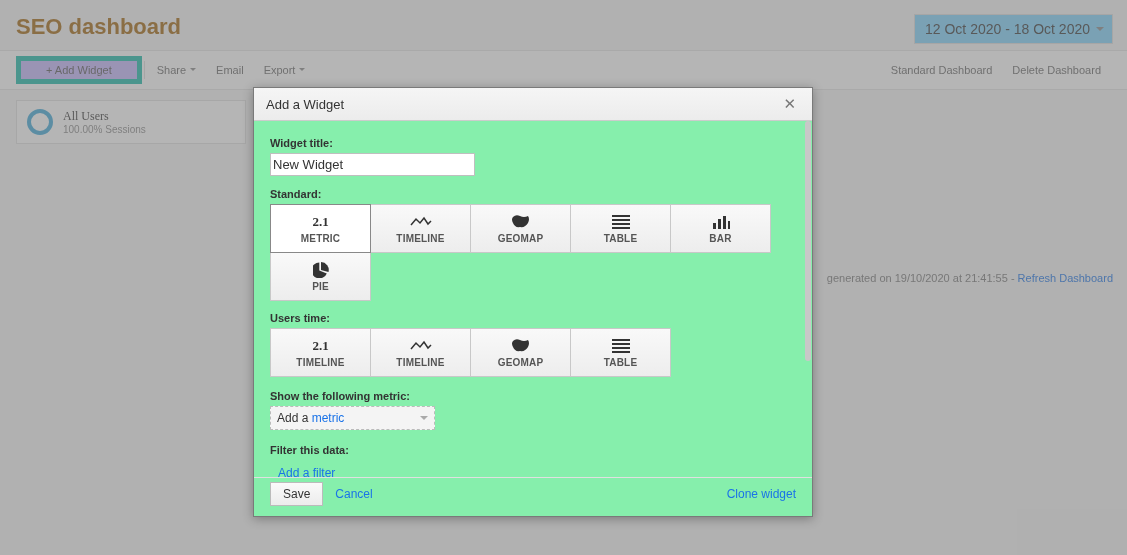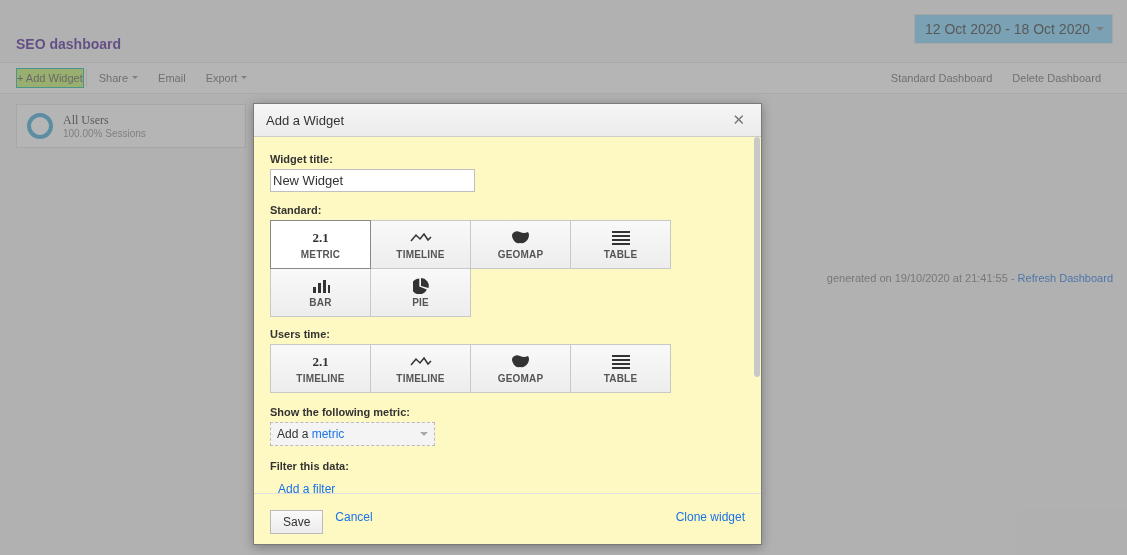--- a/index.html
+++ b/index.html
@@ -2,43 +2,43 @@
 <html><head>
 <meta charset="utf-8">
 <style>
 * { box-sizing: border-box; margin: 0; padding: 0; }
 body { font-family: Arial, Helvetica, sans-serif; font-size: 12px; color: #333; background: #f5f5f5; position: relative; width: 1127px; height: 555px; overflow: hidden; }
 
 .page { position: absolute; inset: 0; }
 .overlay { position: absolute; inset: 0; background: rgba(120,120,120,0.55); }
 
 .header { padding: 14px 16px 10px; }
-.header h1 { font-size: 14px; font-weight: bold; color: #4c1d95; margin-top: 22px; }
+.header h1 { font-size: 22px; font-weight: bold; color: #a16207; }
 
 .date-range { position: absolute; top: 14px; right: 14px; background: #7dd3fc; border: 1px solid #ddd; padding: 6px 22px 6px 10px; font-size: 14px; color: #333; }
 .date-range::after { content: ""; position: absolute; right: 8px; top: 50%; margin-top: -2px; border: 4px solid transparent; border-top-color: #888; }
 
 .toolbar { display: flex; align-items: center; padding: 5px 16px; border-top: 1px solid #e5e5e5; border-bottom: 1px solid #e5e5e5; background: #fff; font-size: 11px; color: #666; }
 .toolbar .tb-item { padding: 4px 10px; position: relative; }
 .toolbar .tb-divider { width: 1px; height: 18px; background: #ddd; margin: 0 2px; }
 .toolbar .tb-item.has-caret::after { content: ""; display: inline-block; margin-left: 4px; border: 3px solid transparent; border-top-color: #888; vertical-align: middle; }
-.toolbar .tb-add { border: 1px solid #14b8a6; background: #bef264; padding: 3px 0; color: #555; }
+.toolbar .tb-add { border: 5px solid #14b8a6; background: #c4b5fd; padding: 3px 25px; color: #555; }
 .toolbar .spacer { flex: 1; }
 .toolbar .right-item { padding: 4px 10px; color: #666; }
 
 .segment-chip { margin: 10px 16px 0; border: 1px solid #e1e1e1; background: #fff; display: flex; align-items: center; padding: 8px 10px; width: 230px; }
 .segment-chip .ring { width: 26px; height: 26px; border: 4px solid #3aa7d8; border-radius: 50%; margin-right: 10px; }
 .segment-chip .txt .t1 { font-size: 12px; color: #333; font-family: Liberation Serif, serif; }
 .segment-chip .txt .t2 { font-size: 10px; color: #888; }
 
 .footer-note { position: absolute; right: 14px; top: 272px; font-size: 11px; color: #777; }
 .footer-note a { color: #1a73e8; text-decoration: none; }
 
 
-.modal { position: absolute; left: 253px; top: 103px; width: 509px; background: #fef9c3; border: 1px solid #7a7a7a; box-shadow: 0 2px 10px rgba(0,0,0,0.3); }
+.modal { position: absolute; left: 253px; top: 87px; width: 560px; background: #86efac; border: 1px solid #7a7a7a; box-shadow: 0 2px 10px rgba(0,0,0,0.3); }
 .modal-header { display: flex; align-items: center; justify-content: space-between; padding: 7px 12px; background: linear-gradient(#f5f5f5,#ececec); border-bottom: 1px solid #ccc; }
 .modal-header .title { font-size: 13px; color: #333; }
 .modal-header .close { color: #777; font-size: 15px; padding: 0 4px; cursor: pointer; }
 
 .modal-body { padding: 10px 16px 10px; position: relative; max-height: 356px; overflow: hidden; }
 .scroll-thumb { position: absolute; right: 1px; top: 0; width: 6px; height: 240px; background: #c8c8c8; border-radius: 3px; }
 
 .field-label { font-size: 11px; font-weight: bold; color: #333; margin-bottom: 4px; margin-top: 6px; }
 .text-input { width: 205px; border: 1px solid #bfbfbf; padding: 3px 2px; font-size: 13px; color: #333; background: #fff; }
 
@@ -51,21 +51,21 @@
 .ico-num { font-family: Georgia, serif; font-weight: bold; font-size: 13px; color: #333; }
 .ico-timeline svg, .ico-geo svg, .ico-pie svg, .ico-bar svg, .ico-table svg { display: block; }
 
 .metric-dd { width: 165px; border: 1px dashed #bbb; background: #f4f4f4; padding: 4px 6px; font-size: 12px; color: #333; position: relative; }
 .metric-dd::after { content: ""; position: absolute; right: 6px; top: 50%; margin-top: -2px; border: 4px solid transparent; border-top-color: #aaa; }
 .metric-dd .word { color: #333; }
 .metric-dd .link { color: #1a73e8; }
 
 .add-filter { color: #1a73e8; font-size: 12px; padding: 6px 0 2px 8px; display: inline-block; }
 
-.modal-footer { display: flex; padding: 16px 16px 10px; border-top: 1px solid #e0e0e0; }
+.modal-footer { display: flex; align-items: center; padding: 4px 16px 10px; border-top: 1px solid #e0e0e0; }
 .btn-save { border: 1px solid #bbb; background: linear-gradient(#fafafa,#ececec); padding: 4px 12px; font-size: 12px; color: #333; cursor: pointer; }
 .link-btn { color: #1a73e8; font-size: 12px; margin-left: 12px; cursor: pointer; }
 .modal-footer .spacer { flex: 1; }
 </style>
 </head>
 <body>
 
 <div class="page">
   <div class="header">
     <h1>SEO dashboard</h1>

